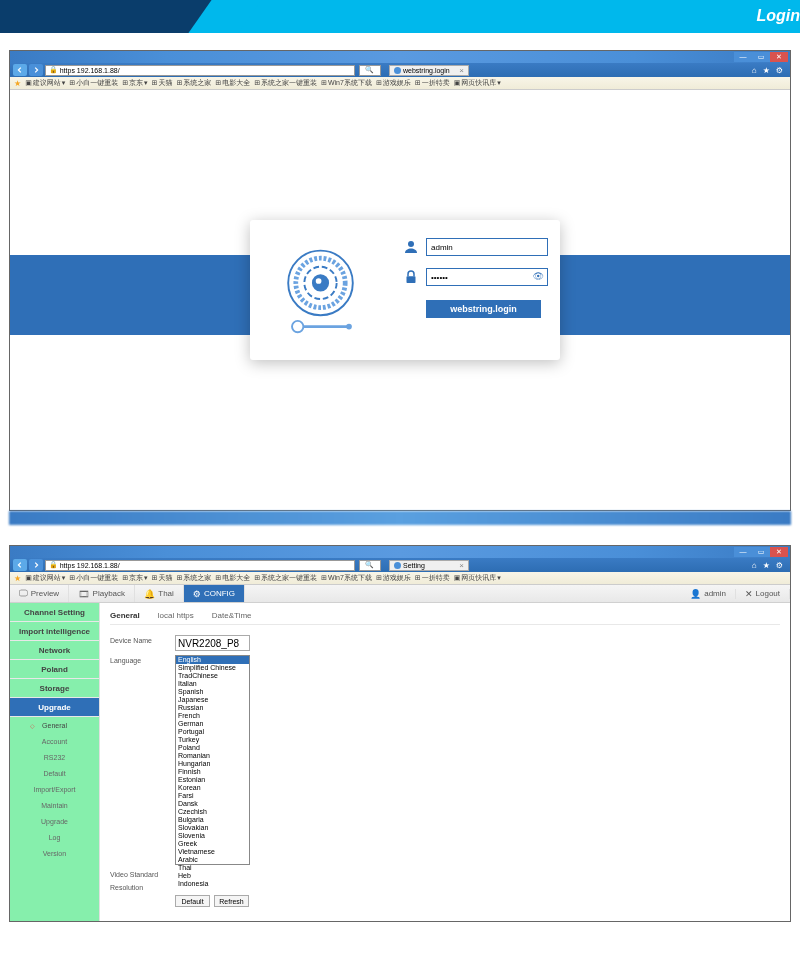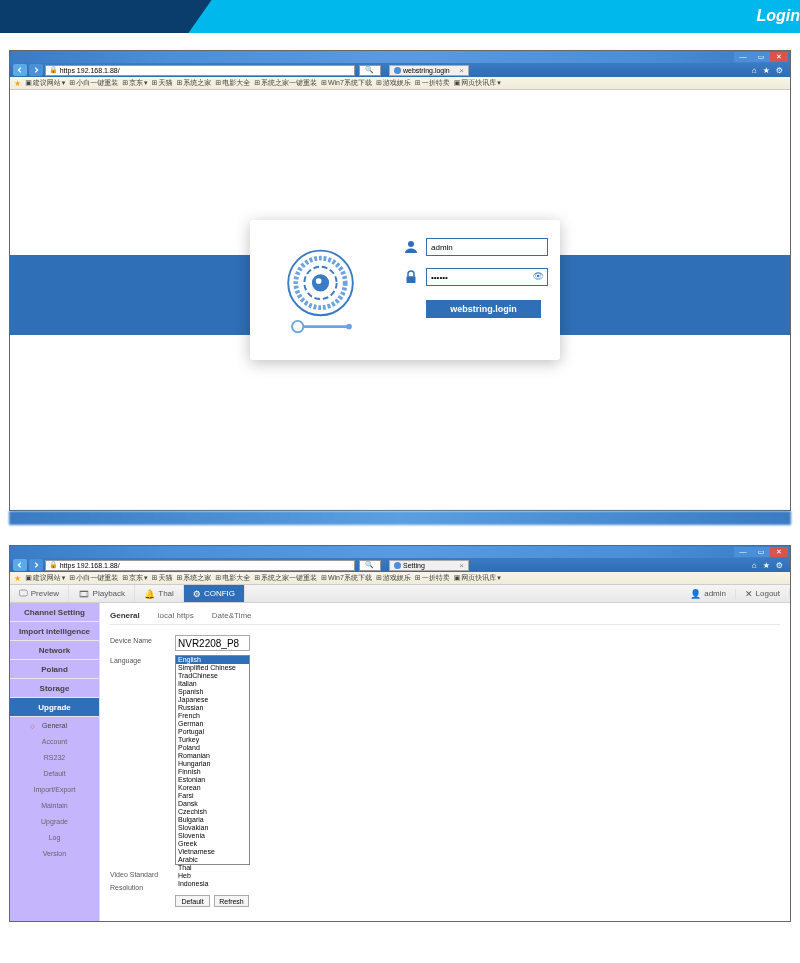--- a/index.html
+++ b/index.html
@@ -57,21 +57,21 @@
 .browser-win.second{margin-top:20px;}
 .config-content{background:#fff;min-height:310px;}
 
 .apptoolbar{height:18px;background:linear-gradient(#f5f5f5,#e8e8e8);border-bottom:1px solid #d0d0d0;display:flex;align-items:center;font-size:8px;}
 .atbtn{padding:0 9px;height:100%;display:flex;align-items:center;gap:3px;color:#555;border-right:1px solid #e0e0e0;}
 .atbtn.active{background:#2f6fb7;color:#fff;}
 .atbtn .ico{font-size:9px;}
 .rightbtns{margin-left:auto;display:flex;}
 
 .mainarea{display:flex;min-height:290px;}
-.sidebar{width:90px;background:#c4b5fd;border-right:1px solid #e0e0e0;}
+.sidebar{width:90px;background:#86efac;border-right:1px solid #e0e0e0;}
 .sb-item{height:19px;font-size:8px;display:flex;align-items:center;justify-content:center;border-bottom:1px solid #e8e8e8;color:#444;font-weight:bold;cursor:pointer;}
 .sb-item.active{background:#2f6fb7;color:#fff;}
 .sb-sub{height:16px;font-size:7px;display:flex;align-items:center;justify-content:center;color:#666;cursor:pointer;}
 .sb-sub.sel::before{content:'◇';color:#d9534f;position:absolute;left:20px;font-size:6px;}
 .sb-sub.sel{position:relative;color:#444;}
 
 .content{flex:1;padding:0 10px;}
 .tabs{height:22px;display:flex;align-items:flex-end;gap:18px;font-size:8px;border-bottom:1px solid #e8e8e8;}
 .ctab{padding:4px 0;color:#666;cursor:pointer;}
 .ctab.active{color:#333;font-weight:bold;}

